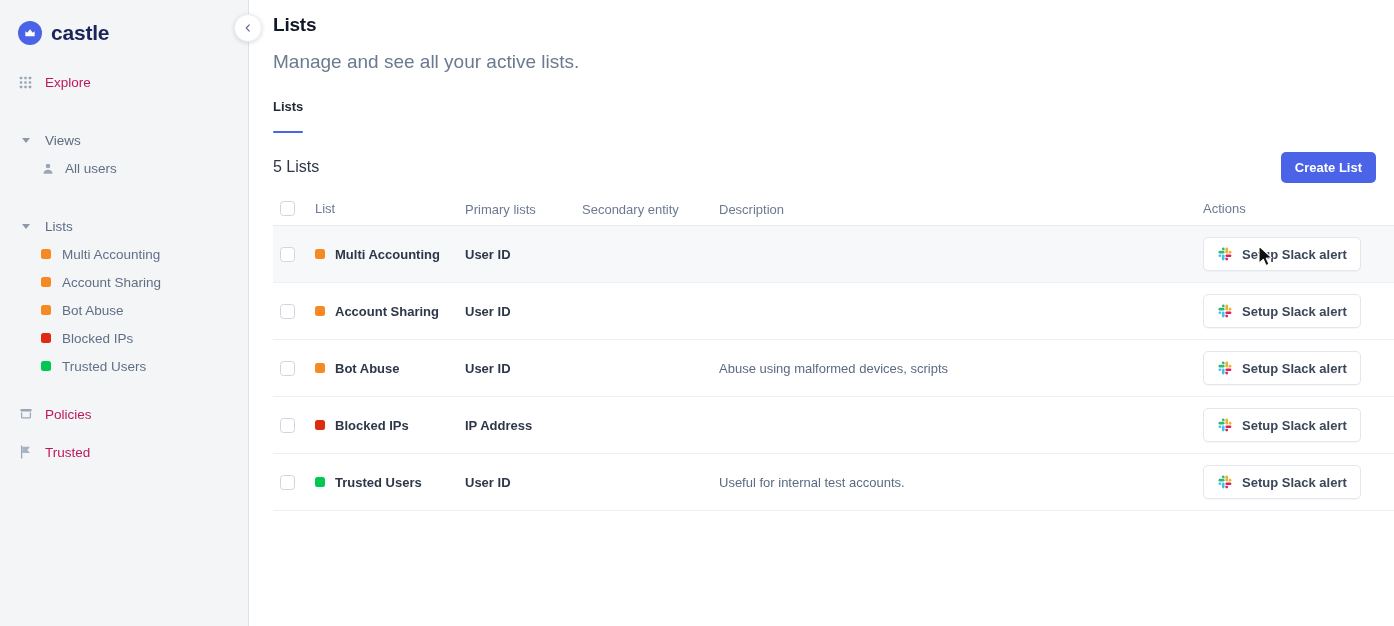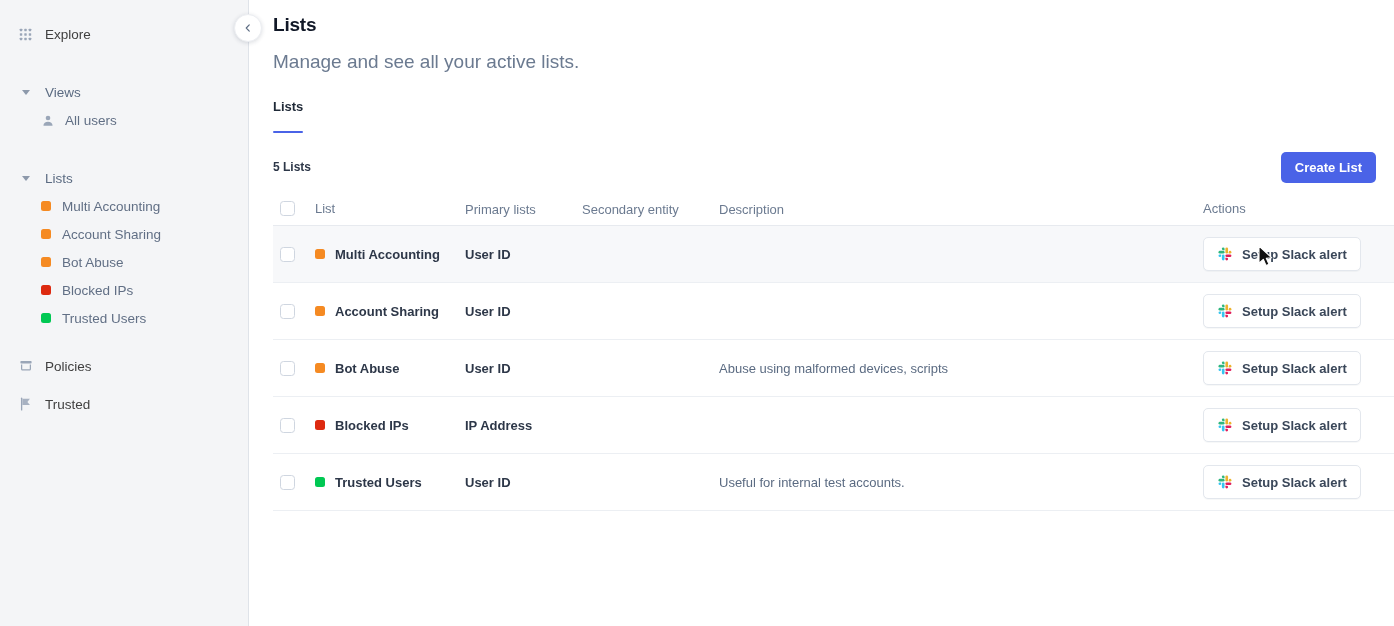--- a/index.html
+++ b/index.html
@@ -59,21 +59,21 @@
   .nav-item {
     display: flex;
     align-items: center;
     height: 28px;
     padding-left: 18px;
     gap: 12px;
     cursor: pointer;
   }
   .nav-item .nav-label {
     font-size: 13.5px;
-    color: #404040;
+    color: #be185d;
     font-weight: 400;
   }
   .nav-ico {
     width: 15px; height: 15px;
     flex: 0 0 15px;
     display: flex; align-items: center; justify-content: center;
     color: #9aa6b8;
   }
 
   .nav-section {
@@ -192,22 +192,22 @@
 
   .toolbar {
     display: flex;
     align-items: center;
     justify-content: space-between;
     margin-top: 17px;
     padding-right: 18px;
     height: 34px;
   }
   .count {
-    font-size: 12px;
-    font-weight: 700;
+    font-size: 16px;
+    font-weight: 400;
     color: #2d3748;
   }
   .create-btn {
     background: #4a63e7;
     color: #ffffff;
     font-size: 13px;
     font-weight: 700;
     border: none;
     border-radius: 5px;
     padding: 9px 14px;
@@ -302,20 +302,28 @@
     pointer-events: none;
   }
 </style>
 </head>
 <body>
 
 <div class="app">
 
   <aside class="sidebar">
 
+    <div class="logo-row">
+      <span class="logo-mark">
+        <svg width="14" height="14" viewBox="0 0 24 24" aria-hidden="true">
+          <path d="M4 9l3.2 2.4L12 5.5l4.8 5.9L20 9v7.5a1 1 0 0 1-1 1H5a1 1 0 0 1-1-1z" fill="#ffffff"></path>
+        </svg>
+      </span>
+      <span class="logo-text">castle</span>
+    </div>
 
     <nav class="nav">
 
       <div class="nav-item">
         <span class="nav-ico">
           <svg width="13" height="13" viewBox="0 0 16 16" aria-hidden="true" fill="currentColor">
             <rect x="1" y="1" width="3" height="3" rx="0.6"></rect>
               <rect x="6.5" y="1" width="3" height="3" rx="0.6"></rect>
               <rect x="12" y="1" width="3" height="3" rx="0.6"></rect>
             <rect x="1" y="6.5" width="3" height="3" rx="0.6"></rect>

